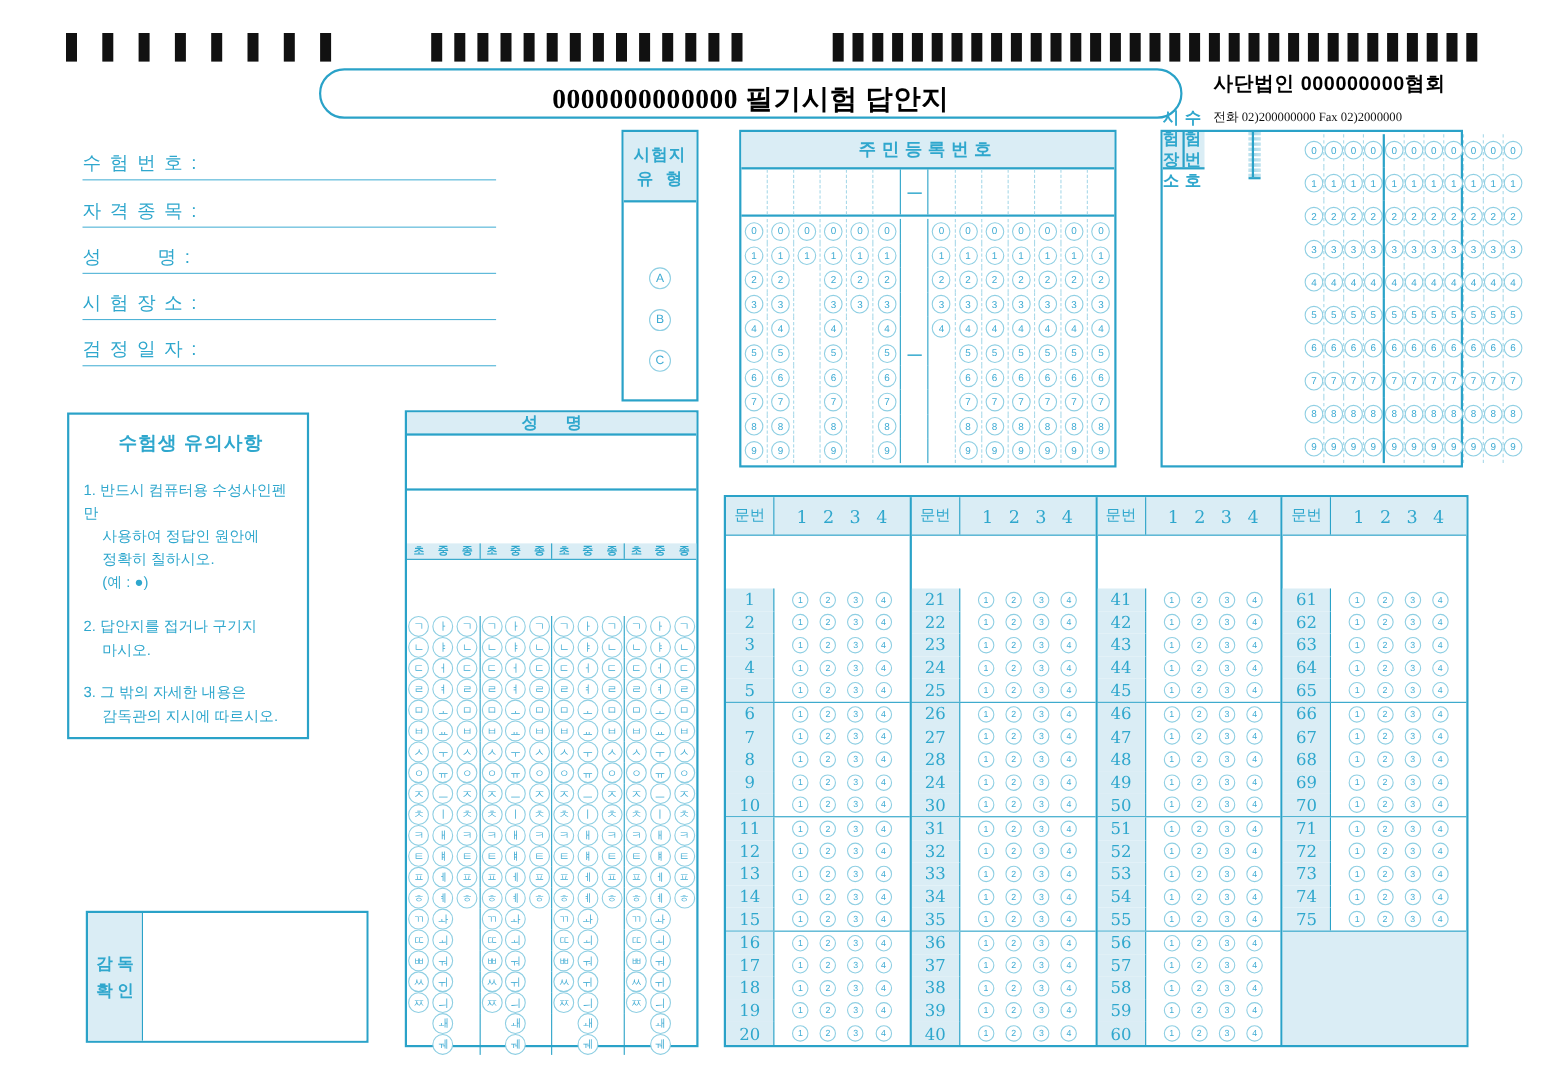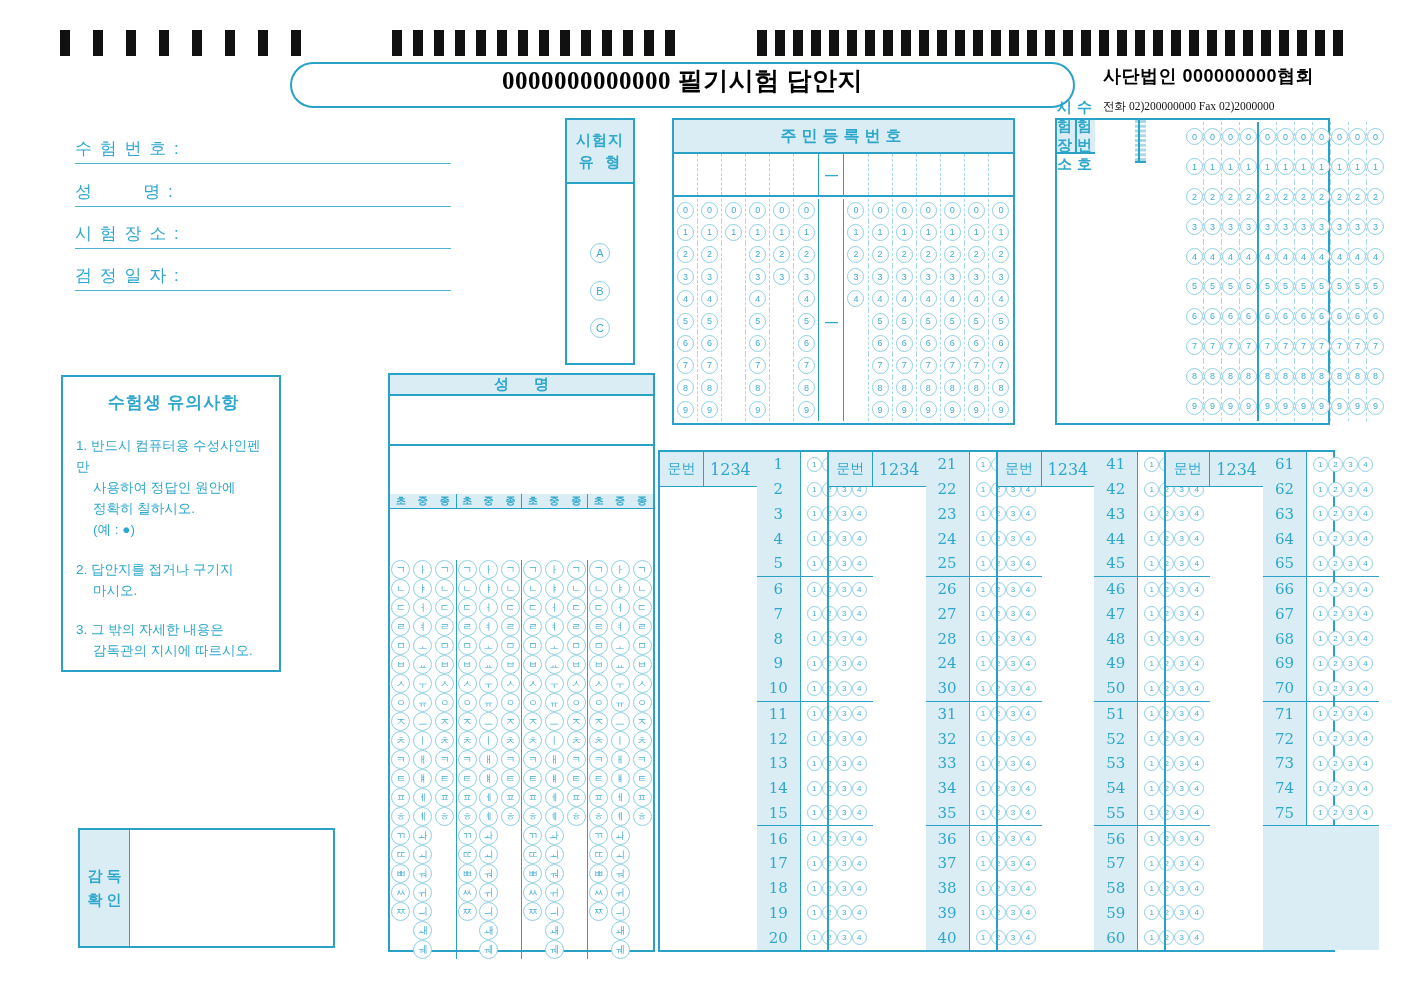--- a/index.html
+++ b/index.html
@@ -17,21 +17,21 @@
   
   .marks-group{position:absolute;top:30px;display:flex;}
   #marks-g1{left:60px;gap:23px;}
   #marks-g2{left:392px;gap:11px;}
   #marks-g3{left:757px;gap:8px;}
   .mark-bar{width:10px;height:26px;background:#111;}
 
   
   .title-box{position:absolute;left:290px;top:62px;width:785px;height:46px;
     border:2.5px solid var(--line);border-radius:24px;background:#fff;
-    display:flex;align-items:flex-start;justify-content:center;box-sizing:border-box;}
+    display:flex;align-items:flex-end;justify-content:center;box-sizing:border-box;}
   .title-text{font-family:"Liberation Serif",serif;font-size:25px;font-weight:bold;color:#000;letter-spacing:.5px;}
   .org{position:absolute;left:1103px;top:64px;width:240px;}
   .org-name{font-size:18px;font-weight:bold;color:#000;letter-spacing:.5px;}
   .org-contact{font-size:11.5px;color:#111;margin-top:11px;font-family:"Liberation Serif",serif;}
 
   
   .fields{position:absolute;left:75px;top:122px;width:376px;}
   .field-row{height:42.3px;border-bottom:1.5px solid #4FB3D6;display:flex;align-items:flex-end;padding-bottom:3px;box-sizing:border-box;}
   .field-label{font-size:17px;color:var(--accent);white-space:pre;letter-spacing:1.5px;}
 
@@ -78,36 +78,36 @@
   .cell.secL{border-left:2px solid var(--line);}
 
   
   .notice{left:61px;top:375px;width:220px;height:297px;padding:14px 8px 0 13px;}
   .notice-title{text-align:center;font-size:17px;font-weight:bold;color:var(--accent);margin-bottom:22px;letter-spacing:1px;}
   .notice-item{margin-bottom:19px;}
   .notice-line{font-size:13.5px;color:var(--accent);line-height:1.55;padding-left:17px;}
   .notice-line.first{padding-left:0;}
 
   
-  .name{left:388px;top:373px;width:267px;height:579px;display:flex;flex-direction:column;gap:48px;}
+  .name{left:368px;top:373px;width:267px;height:579px;display:flex;flex-direction:column;gap:48px;}
   .name-head{height:23px;font-size:15px;}
   .name-head span{white-space:pre;}
   .name-writein{height:50px;border-bottom:2px solid var(--line);display:grid;grid-template-columns:repeat(4,1fr);box-sizing:border-box;}
   .nw-cell{border-right:1.5px solid var(--line);box-sizing:border-box;}
   .nw-cell:last-child{border-right:none;}
   .name-sub{height:16px;background:var(--light);border-bottom:1.5px solid var(--line);display:grid;
     grid-template-columns:repeat(12,1fr);box-sizing:border-box;}
   .ns-cell{font-size:10px;color:var(--accent);display:flex;align-items:center;justify-content:center;font-weight:bold;}
   .blockL{border-left:1.5px solid var(--line);}
   .name-jamo{flex:1;display:grid;grid-template-columns:repeat(12,1fr);grid-auto-rows:1fr;padding:3px 0;}
   .nj-cell{display:flex;align-items:center;justify-content:center;box-sizing:border-box;}
 
   
   .answers{left:658px;top:450px;width:677px;height:502px;display:flex;}
-  .ans-group{flex:1;display:flex;flex-direction:row;min-width:0;}
+  .ans-group{flex:1;display:flex;flex-direction:column;min-width:0;gap:48px;}
   .ans-group + .ans-group{border-left:2px solid var(--line);}
   .ans-header{height:35px;background:var(--light);border-bottom:1.5px solid var(--line);display:flex;box-sizing:border-box;}
   .ah-q{width:44px;border-right:1.5px solid var(--line);display:flex;align-items:center;justify-content:center;
     color:var(--accent);font-size:14px;box-sizing:border-box;}
   .ah-c{flex:1;display:flex;align-items:center;justify-content:space-evenly;color:var(--accent);
     font-size:16px;font-family:"DejaVu Serif",serif;padding:0 6px;}
   .ans-body{flex:1;display:flex;flex-direction:column;}
   .ans-row{flex:1;display:flex;min-height:0;}
   .ans-row.band{border-top:1.5px solid var(--line);}
   .ar-q{width:44px;background:var(--light);border-right:1px solid var(--line);display:flex;align-items:center;justify-content:center;
@@ -193,20 +193,23 @@
     <span class="title-text">0000000000000  필기시험  답안지</span>
   </div>
   <div class="org">
     <div class="org-name">사단법인  000000000협회</div>
     <div class="org-contact">전화  02)200000000  Fax  02)2000000</div>
   </div>
 
   <div class="fields" id="fields">
       <div class="field-row">
         <span class="field-label">수 험 번 호 :</span>
+      </div>
+      <div class="field-row">
+        <span class="field-label">자 격 종 목 :</span>
       </div>
       <div class="field-row">
         <span class="field-label">성        명 :</span>
       </div>
       <div class="field-row">
         <span class="field-label">시 험 장 소 :</span>
       </div>
       <div class="field-row">
         <span class="field-label">검 정 일 자 :</span>
       </div>

